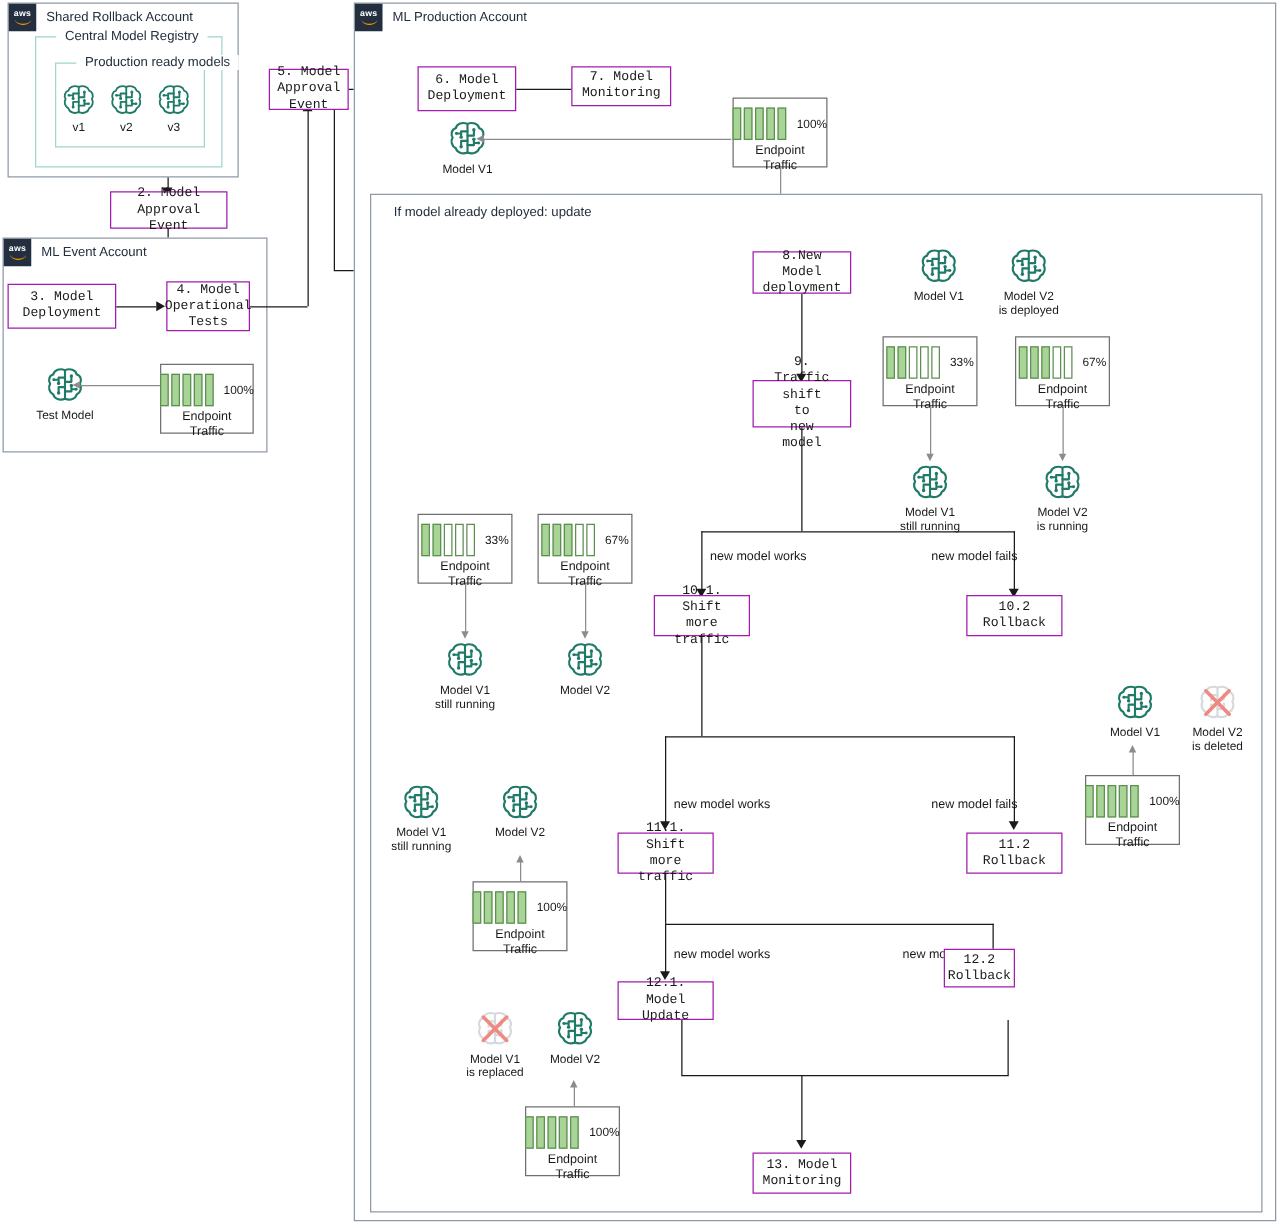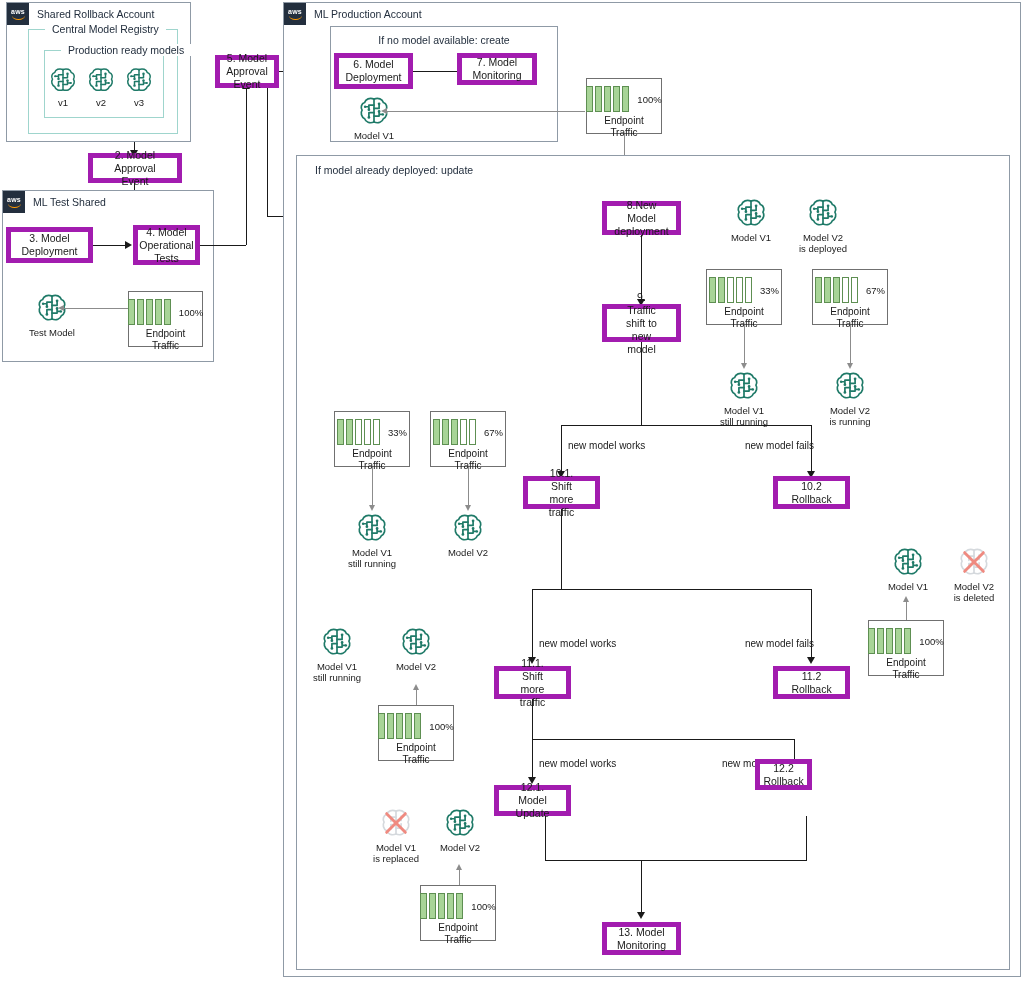--- a/index.html
+++ b/index.html
@@ -80,30 +80,31 @@
   .frame-leftlabel{
     position:absolute;
     top:8px;left:18px;
     font-size:10.5px;color:#232f3e;
     white-space:nowrap;
   }
   
   .pbox{
     position:absolute;
     box-sizing:border-box;
-    border:5px solid #a21caf;
+    border:1px solid #a21caf;
     background:#fff;
     display:flex;
     align-items:center;
     justify-content:center;
     text-align:center;
     font-size:10.5px;
     line-height:13px;
     color:#1a1a1a;
     padding:2px 15px;
+    font-family:Liberation Mono, monospace;
   }
   
   .traffic{
     position:absolute;
     box-sizing:border-box;
     border:1px solid #707070;
     background:#fff;
     display:flex;
     flex-direction:column;
     align-items:center;
@@ -304,21 +305,21 @@
   <div class="ln h" style="left:49px;top:213px;width:86px;"></div>
   <div class="ln v" style="left:49px;top:213px;height:12px;"></div>
   <div class="arrow down" style="left:45px;top:223px;"></div>
 
   <div class="account" style="left:2px;top:190px;width:212px;height:172px;">
     <div class="acct-head">
       <div class="aws-badge">
         <div class="w">aws</div>
           <div class="sw"></div>
       </div>
-      <div class="acct-title">ML Test Shared</div>
+      <div class="acct-title">ML Event Account</div>
     </div>
   </div>
 
   <div class="pbox" style="left:6px;top:227px;width:87px;height:36px;">3. Model<br>Deployment</div>
 
   <div class="ln h" style="left:93px;top:245px;width:32px;"></div>
   <div class="arrow right" style="left:125px;top:241px;"></div>
 
   <div class="pbox" style="left:133px;top:225px;width:67px;height:40px;">4. Model<br>Operational<br>Tests</div>
 
@@ -380,23 +381,20 @@
   <div class="account" style="left:283px;top:2px;width:738px;height:975px;">
     <div class="acct-head">
       <div class="aws-badge">
         <div class="w">aws</div>
           <div class="sw"></div>
       </div>
       <div class="acct-title">ML Production Account</div>
     </div>
   </div>
 
-  <div class="frame" style="left:330px;top:26px;width:228px;height:116px;">
-    <div class="frame-toplabel">If no model available: create</div>
-  </div>
 
   <div class="pbox" style="left:334px;top:53px;width:79px;height:36px;">6. Model<br>Deployment</div>
 
   <div class="ln h" style="left:413px;top:71px;width:44px;"></div>
   <div class="arrow right" style="left:457px;top:67px;"></div>
 
   <div class="pbox" style="left:457px;top:53px;width:80px;height:32px;">7. Model<br>Monitoring</div>
 
   <div class="model" style="left:344px;top:94px;">
     <svg width="34" height="34" viewBox="0 0 40 40">

